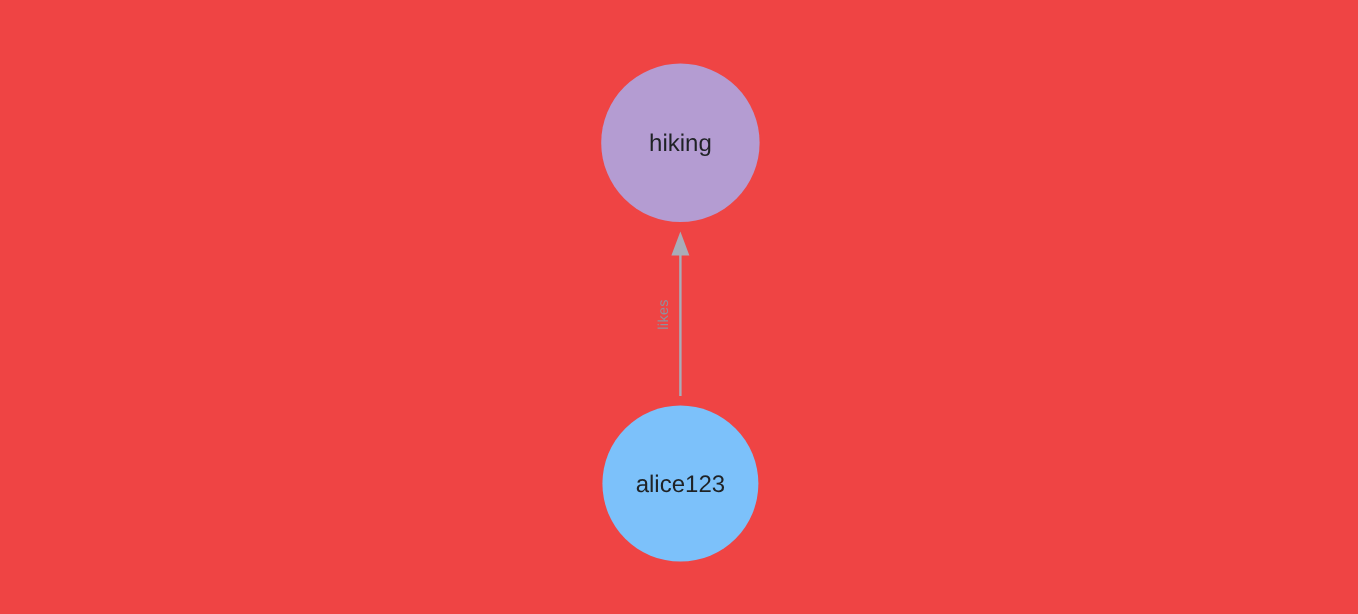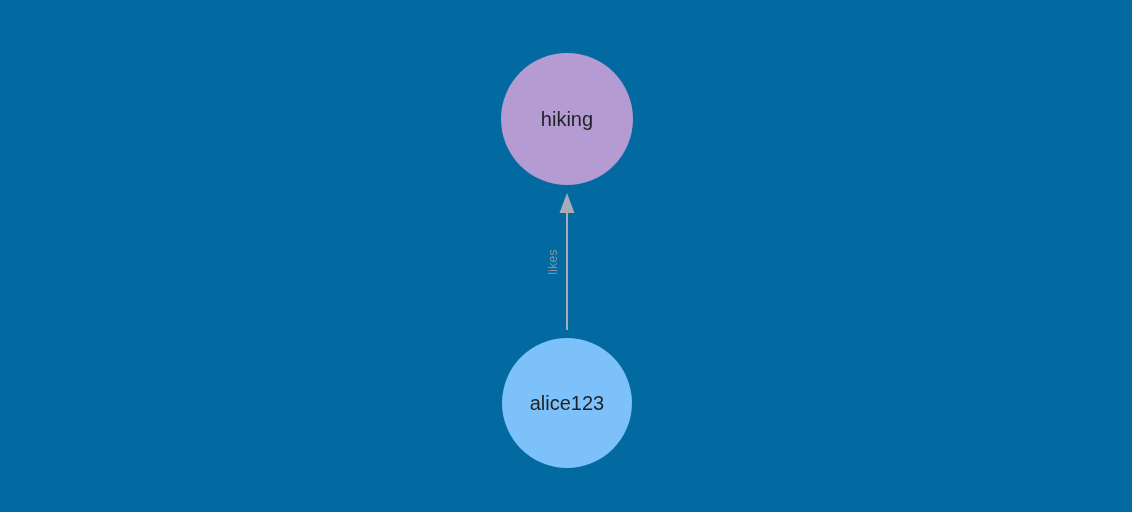--- a/index.html
+++ b/index.html
@@ -38,21 +38,21 @@
   .edge-label {
     font-family: "Liberation Sans", sans-serif;
     font-size: 12px;
     font-weight: 400;
     letter-spacing: 0.3px;
   }
 </style>
 </head>
 <body>
 
-<div class="stage" style="background: #0369a1;">
+<div class="stage" style="background: #ef4444;">
   <svg class="graph" width="1132" height="512" viewBox="0 0 1132 512">
 
     <g>
       <line class="edge-line" x1="567" y1="330" x2="567" y2="211" stroke="#A9ACB8"></line>
       <polygon points="567,193 559.5,213 574.5,213" fill="#A9ACB8"></polygon>
       <text class="edge-label" x="557" y="262" transform="rotate(-90 557 262)" text-anchor="middle" fill="#8E919D">likes</text>
     </g>
 
     <g>
       <circle class="node-circle" cx="567" cy="119" r="66" fill="#B49CD2"></circle>

